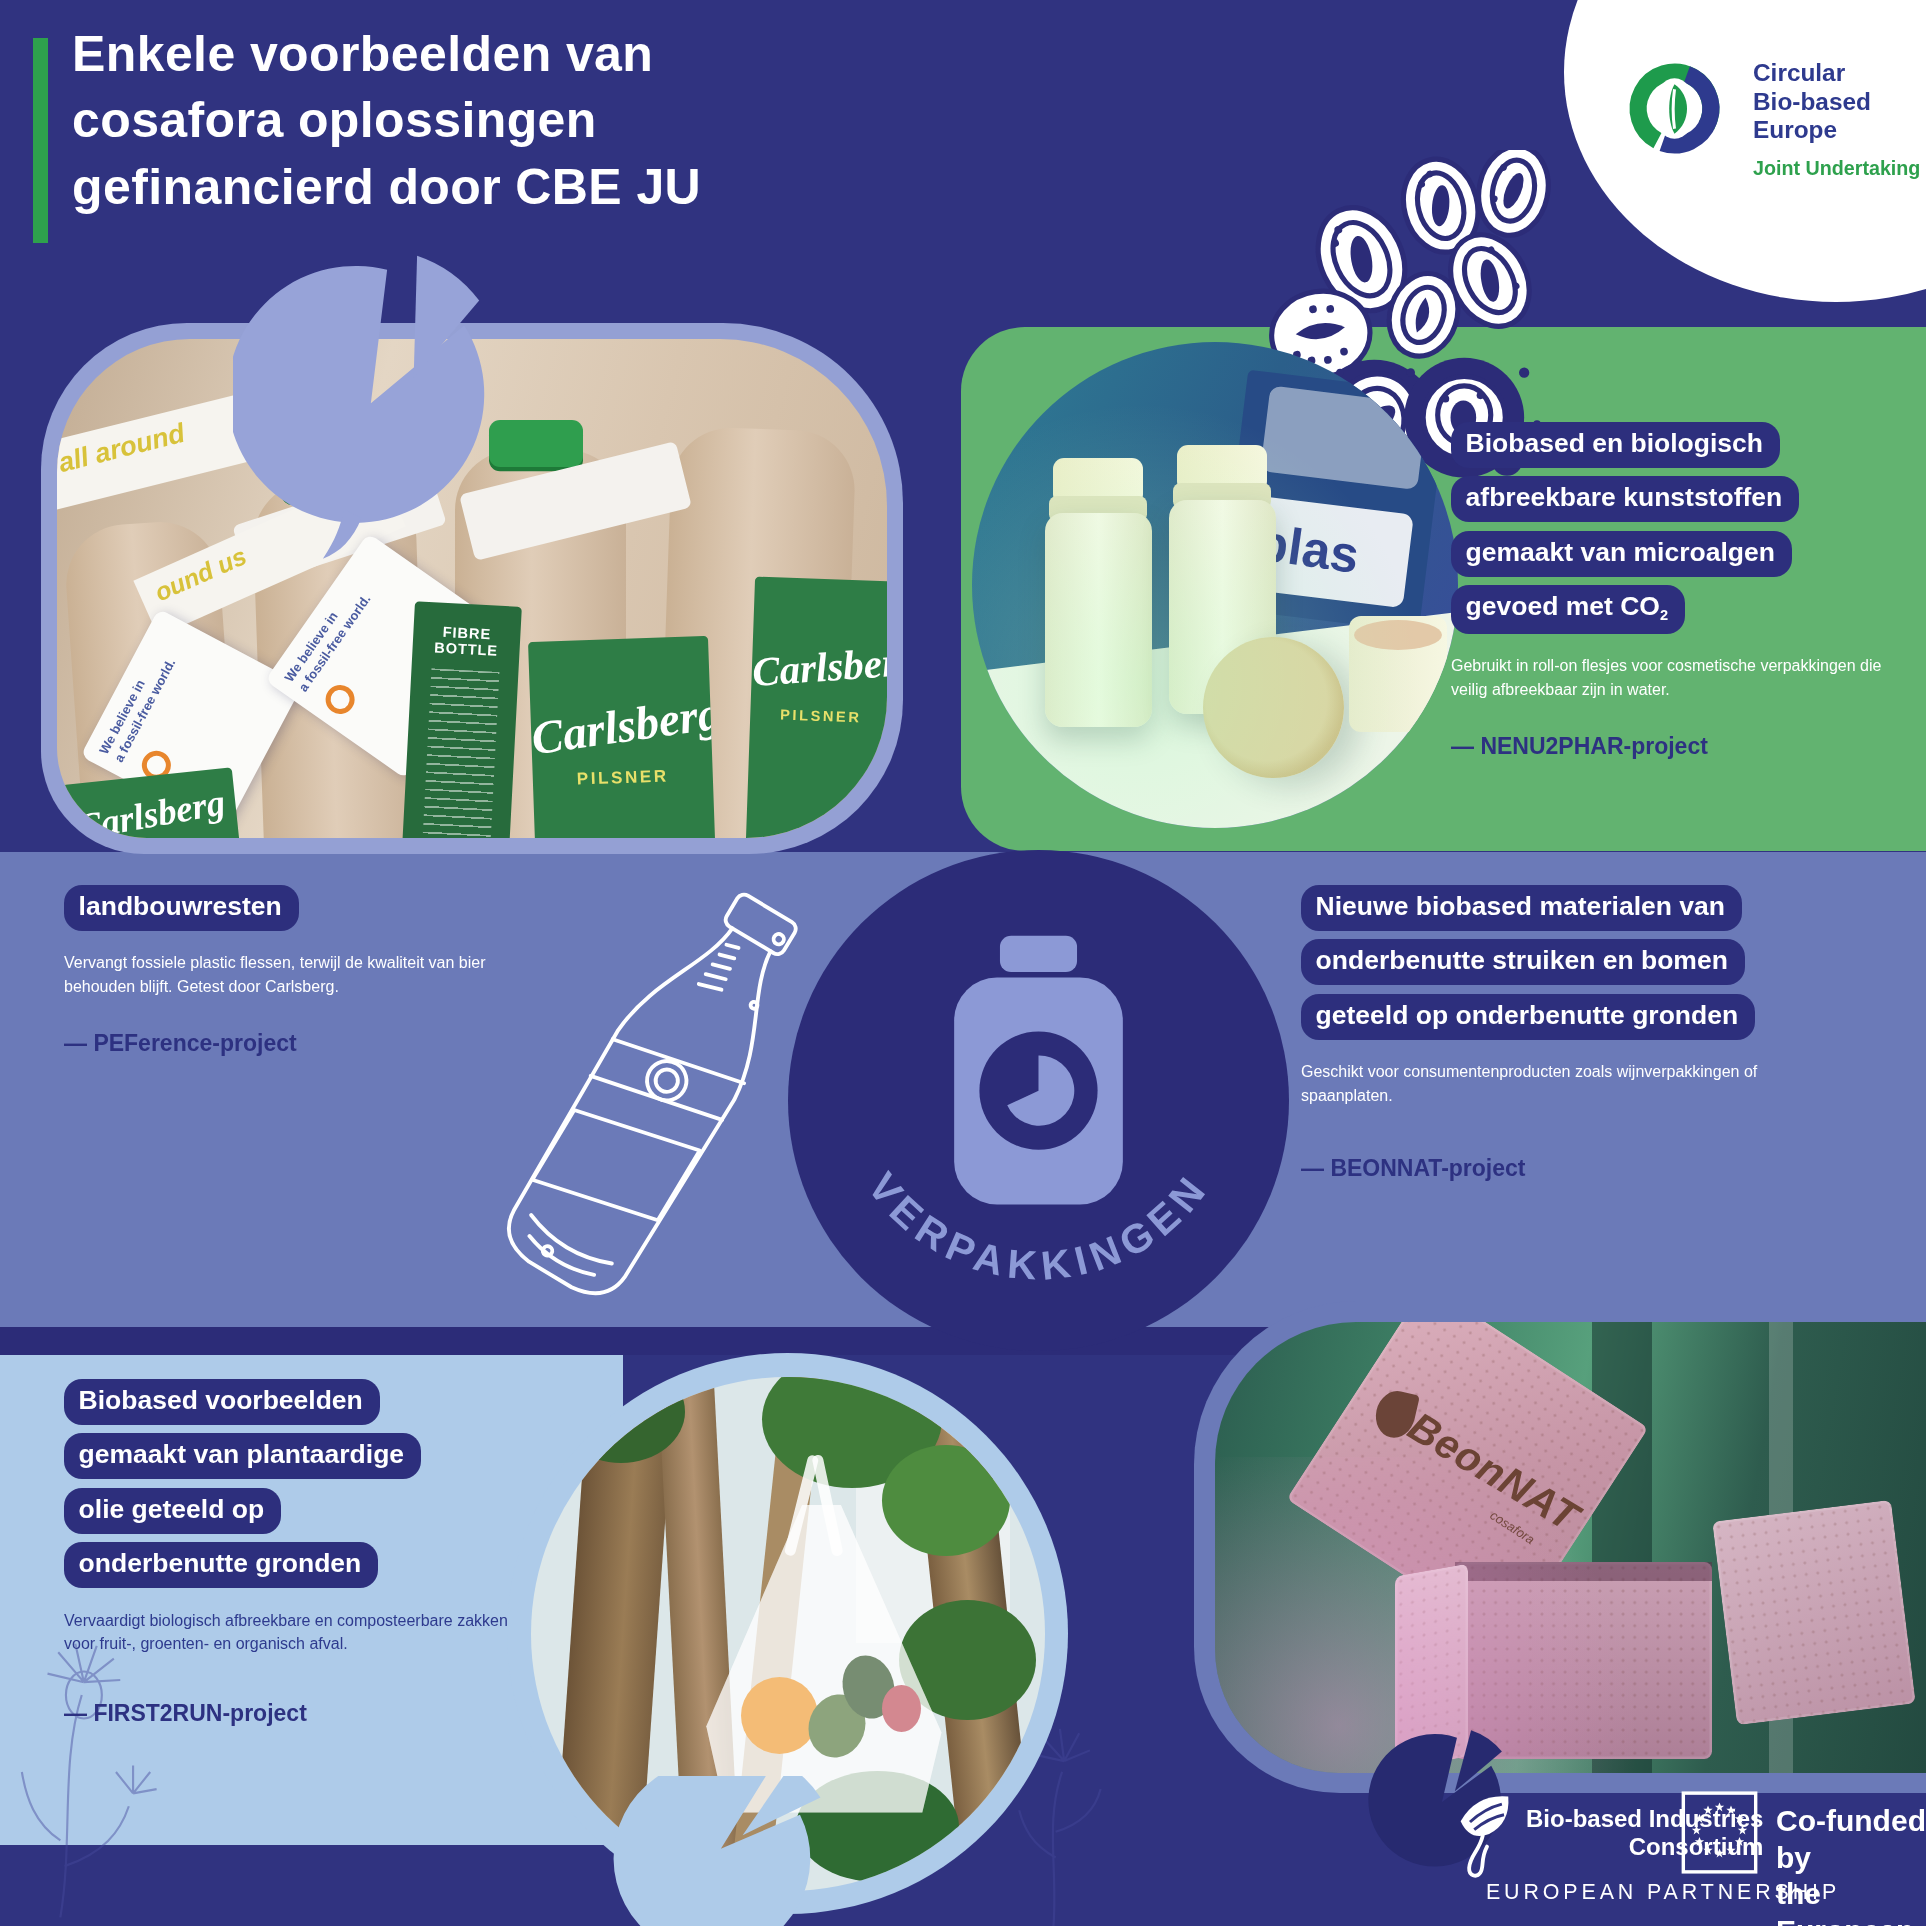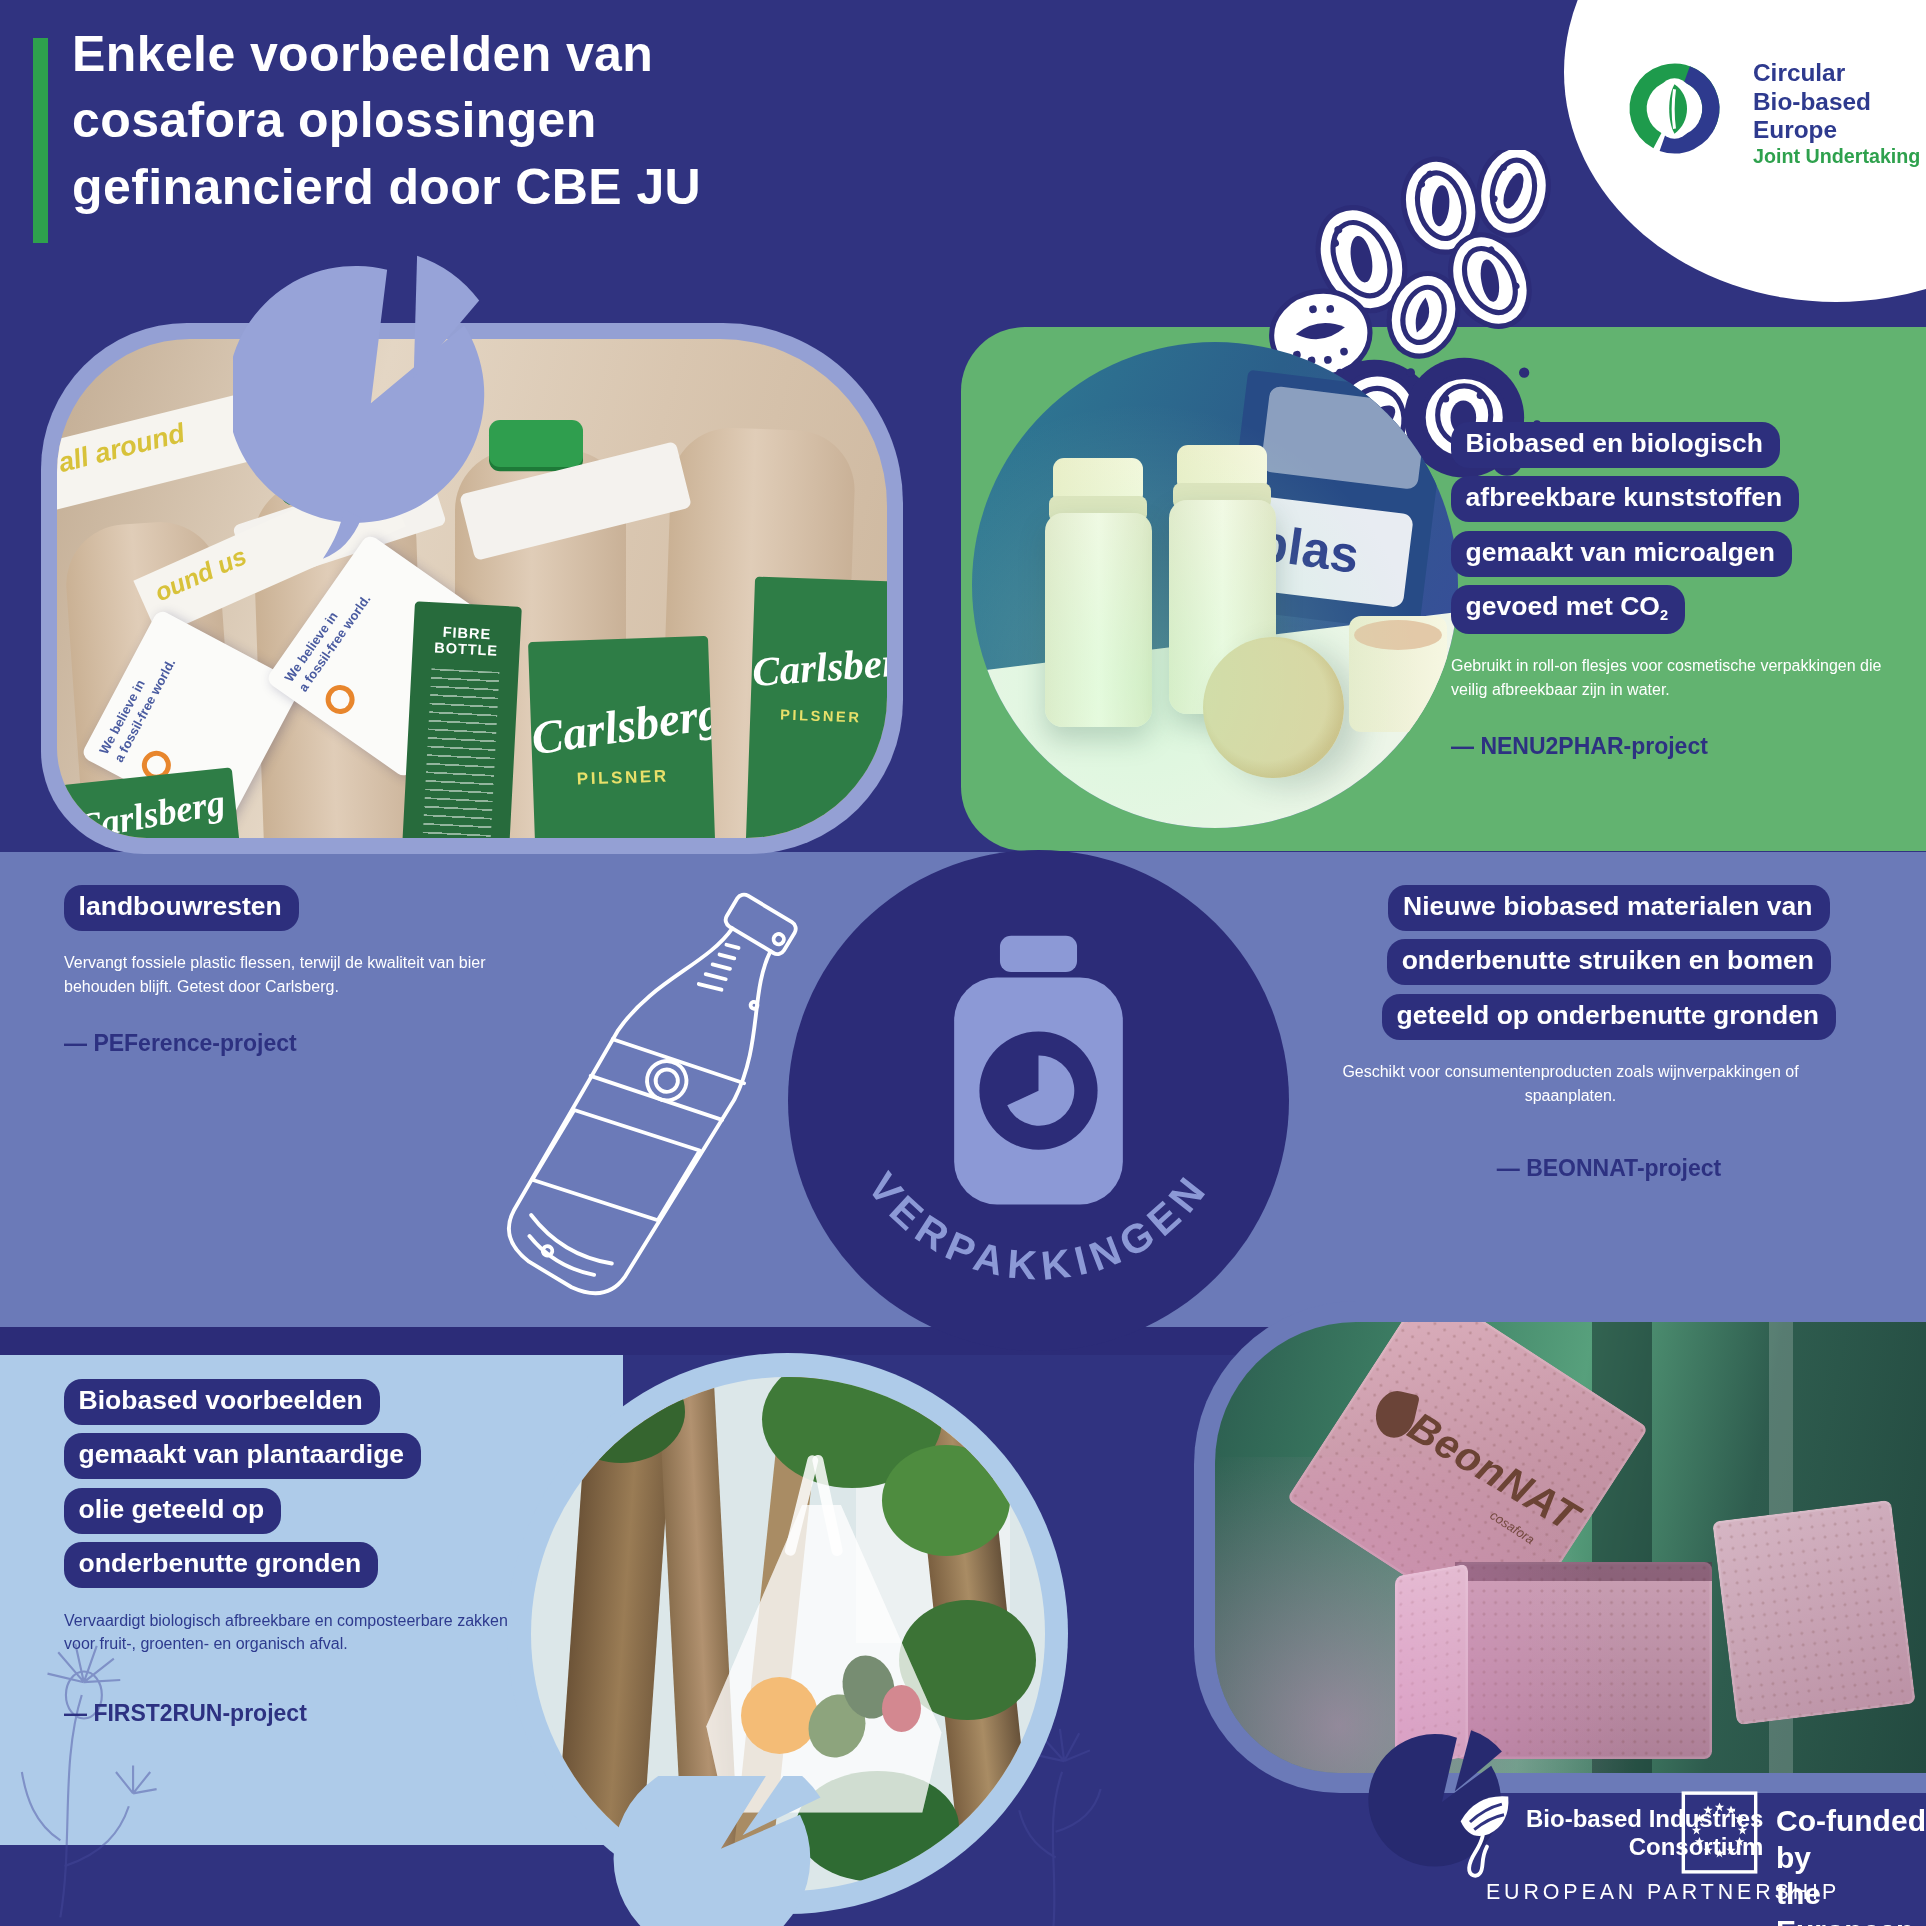--- a/index.html
+++ b/index.html
@@ -10,21 +10,21 @@
   .band-mid{left:0;top:852px;width:1926px;height:475px;background:#6B7AB8;}
   .divider{left:0;top:1327px;width:1926px;height:28px;background:#2C2C78;}
   .band-bottom{left:0;top:1355px;width:1926px;height:571px;background:#303380;}
   
   .green-bar{left:33px;top:38px;width:14.6px;height:205px;background:#2EA14D;}
   .title{left:72px;top:20.5px;width:1177px;color:#fff;font-weight:bold;
          font-size:50px;line-height:1.33;letter-spacing:0.4px;}
   
   .logo-circle{left:1564px;top:-158px;width:544px;height:460px;border-radius:50%;background:#fff;z-index:6;}
   .cbe-text{left:1753px;top:59px;z-index:7;color:#2E3A8E;font-weight:bold;font-size:24.4px;line-height:1.17;}
-  .cbe-ju{color:#2EA14D;font-size:19.7px;margin-top:0;font-weight:bold;}
+  .cbe-ju{color:#2EA14D;font-size:19.7px;margin-top:12px;font-weight:bold;}
   
   .pill-line{display:block;}
   .pill{display:inline-block;background:#2D2F7D;color:#fff;font-weight:bold;
         border-radius:18px;padding:6px 17px 9.4px 14.6px;font-size:26.5px;line-height:1.15;
         margin-bottom:8.6px;white-space:nowrap;}
   .pill sub{font-size:0.55em;vertical-align:-0.35em;}
   .body-txt{color:#fff;font-size:16px;line-height:1.48;margin-top:12px;}
   .body-dark{color:#2E3A8E;}
   .project{font-weight:bold;font-size:23px;color:#2D3181;margin-top:31px;}
   
@@ -335,21 +335,21 @@
       <path d="M585,562 L585,480 A82,82 0 1 1 512,596 Z" fill="#8C99D6"></path>
       <defs>
           <path id="vp-arc" d="M190,795 A480,480 0 0 0 980,795" fill="none"></path>
         </defs>
       <text font-size="95" fill="#8C99D6" font-weight="bold" letter-spacing="16" font-family="Liberation Sans, sans-serif">
         <textPath href="#vp-arc" startOffset="50%" text-anchor="middle">VERPAKKINGEN</textPath>
       </text>
     </svg>
   </div>
 
-  <div class="abs txt-block" style="left:1301px;top:885px;width:616px;text-align:center;">
+  <div class="abs txt-block" style="left:1301px;top:885px;width:616px;">
     <div class="pill-line"><span class="pill">Nieuwe biobased materialen van</span></div>
     <div class="pill-line"><span class="pill">onderbenutte struiken en bomen</span></div>
     <div class="pill-line"><span class="pill">geteeld op onderbenutte gronden</span></div>
     <div class="body-txt" style="width:539px;">Geschikt voor consumentenproducten zoals wijnverpakkingen of spaanplaten.</div>
     <div class="project" style="margin-top:47px;">— BEONNAT-project</div>
   </div>
 
   <div class="abs light-panel"></div>
   <div class="abs txt-block" style="left:64px;top:1379px;width:505px;">
     <div class="pill-line"><span class="pill">Biobased voorbeelden</span></div>

